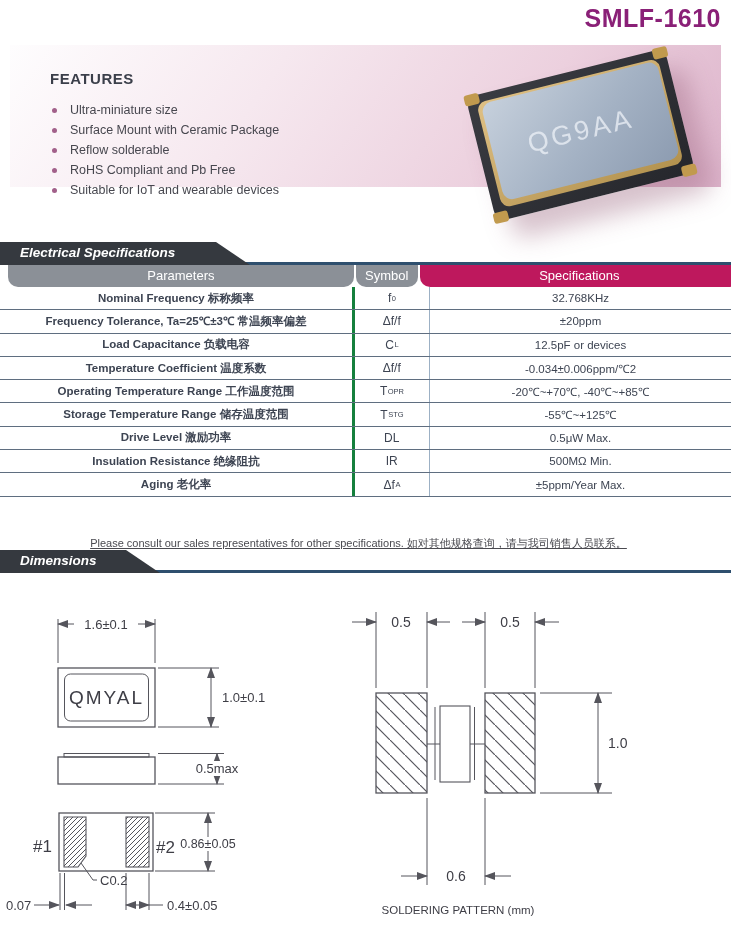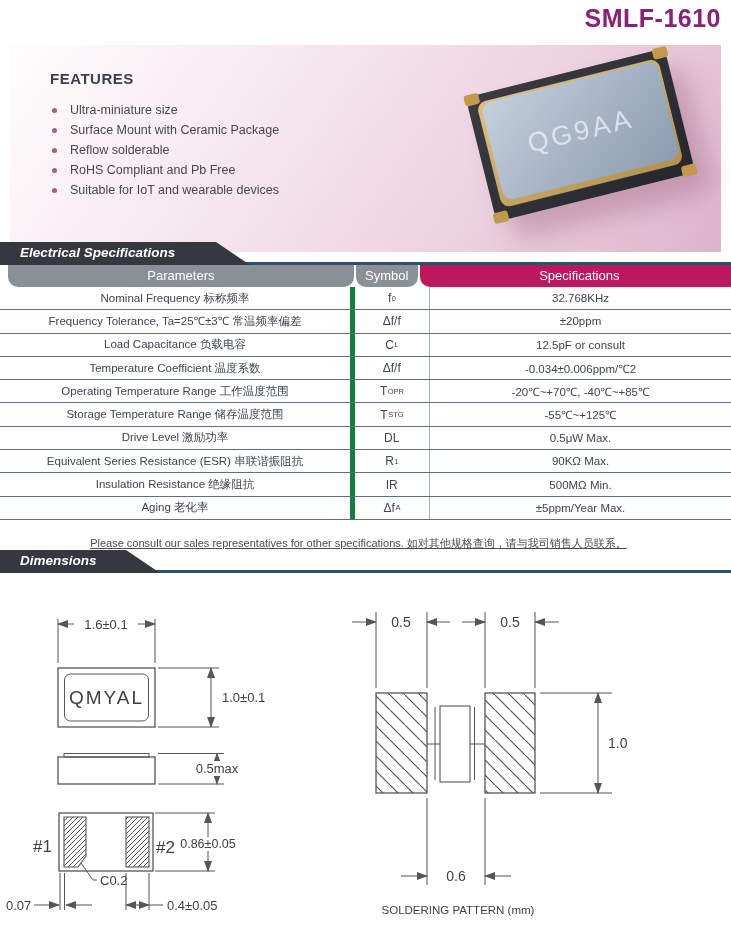--- a/index.html
+++ b/index.html
@@ -3,21 +3,21 @@
 <meta charset="utf-8">
 <style>
   * { margin:0; padding:0; box-sizing:border-box; }
   body { background:#ffffff; font-family:"Liberation Sans", sans-serif; }
   .page { position:relative; width:731px; height:928px; background:#ffffff; overflow:hidden; }
 
   
   .doc-title { position:absolute; top:4px; right:10px; font-size:25px; font-weight:bold; color:#8a2077; letter-spacing:0.5px; }
 
   
-  .features-panel { position:absolute; left:10px; top:45px; width:711px; height:207px;
+  .features-panel { position:absolute; left:10px; top:45px; width:711px; height:142px;
     background:linear-gradient(125deg,#fefdfe 0%,#f6e8ef 35%,#ecd0de 70%,#ddb4cb 100%); }
   .features-heading { position:absolute; left:40px; top:25px; font-size:15px; font-weight:bold; color:#3b3f4a; letter-spacing:0.5px; }
   .features-list { position:absolute; left:42px; top:55px; list-style:none; }
   .features-list li { display:flex; align-items:center; height:20px; font-size:12.5px; color:#47474f; }
   .bullet { width:5px; height:5px; border-radius:50%; background:#a2608a; margin-right:13px; flex:0 0 auto; }
 
   
   .chip { position:absolute; left:468px; top:26px; width:205px; height:128px; transform:rotate(-14deg); }
   .chip-body { position:absolute; inset:0; background:linear-gradient(150deg,#3a3c42,#26272c); border-radius:12px;
     box-shadow:14px 22px 24px rgba(140,80,110,0.35); }
@@ -42,21 +42,21 @@
   .tbl-header { position:absolute; left:8px; top:265px; width:731px; height:22px; display:flex; }
   .tbl-header .hcell { height:22px; line-height:22px; text-align:center; color:#ffffff; font-size:13px;
     border-radius:0 0 10px 10px; }
   .hc-param { width:353px; background:#8b9097; margin-right:2px; }
   .hc-sym   { width:63px;  background:#8b9097; margin-right:2px; }
   .hc-spec  { width:326px; background:#be185d; }
 
   .tbl-body { position:absolute; left:0; top:287px; width:731px; }
   .trow { display:grid; grid-template-columns:355px 75px 301px; height:23.3px; border-bottom:1px solid #5f6e80; }
   .trow .cell { display:flex; align-items:center; justify-content:center; font-size:11.5px; color:#3d4452; overflow:hidden; white-space:nowrap; }
-  .trow .c-param { border-right:5px solid #15803d; }
+  .trow .c-param { border-right:3px solid #15803d;font-weight:bold; }
   .trow .c-sym   { border-right:1px solid #9cb0c4; font-size:12px; }
   .trow .c-sym sub { font-size:7.5px; margin-left:0.5px; }
 
   .note { position:absolute; left:0; top:536px; width:717px; text-align:center; font-size:11px; color:#4a4a50;text-decoration:underline; }
 
   
   .drawings { position:absolute; left:0; top:575px; width:731px; height:353px; }
   svg text { font-family:"Liberation Sans", sans-serif; fill:#3e3e46; }
 </style>
 </head>
@@ -131,21 +131,21 @@
           <sub></sub>
         </div>
       <div class="cell c-spec">±20ppm</div>
     </div>
     <div class="trow">
       <div class="cell c-param">Load Capacitance 负载电容</div>
       <div class="cell c-sym">
           <span>C</span>
           <sub>L</sub>
         </div>
-      <div class="cell c-spec">12.5pF or consult</div>
+      <div class="cell c-spec">12.5pF or devices</div>
     </div>
     <div class="trow">
       <div class="cell c-param">Temperature Coefficient 温度系数</div>
       <div class="cell c-sym">
           <span>Δf/f</span>
           <sub></sub>
         </div>
       <div class="cell c-spec">-0.034±0.006ppm/℃2</div>
     </div>
     <div class="trow">
@@ -164,28 +164,20 @@
         </div>
       <div class="cell c-spec">-55℃~+125℃</div>
     </div>
     <div class="trow">
       <div class="cell c-param">Drive Level 激励功率</div>
       <div class="cell c-sym">
           <span>DL</span>
           <sub></sub>
         </div>
       <div class="cell c-spec">0.5μW Max.</div>
-    </div>
-    <div class="trow">
-      <div class="cell c-param">Equivalent Series Resistance (ESR) 串联谐振阻抗</div>
-      <div class="cell c-sym">
-          <span>R</span>
-          <sub>1</sub>
-        </div>
-      <div class="cell c-spec">90KΩ Max.</div>
     </div>
     <div class="trow">
       <div class="cell c-param">Insulation Resistance 绝缘阻抗</div>
       <div class="cell c-sym">
           <span>IR</span>
           <sub></sub>
         </div>
       <div class="cell c-spec">500MΩ Min.</div>
     </div>
     <div class="trow">

